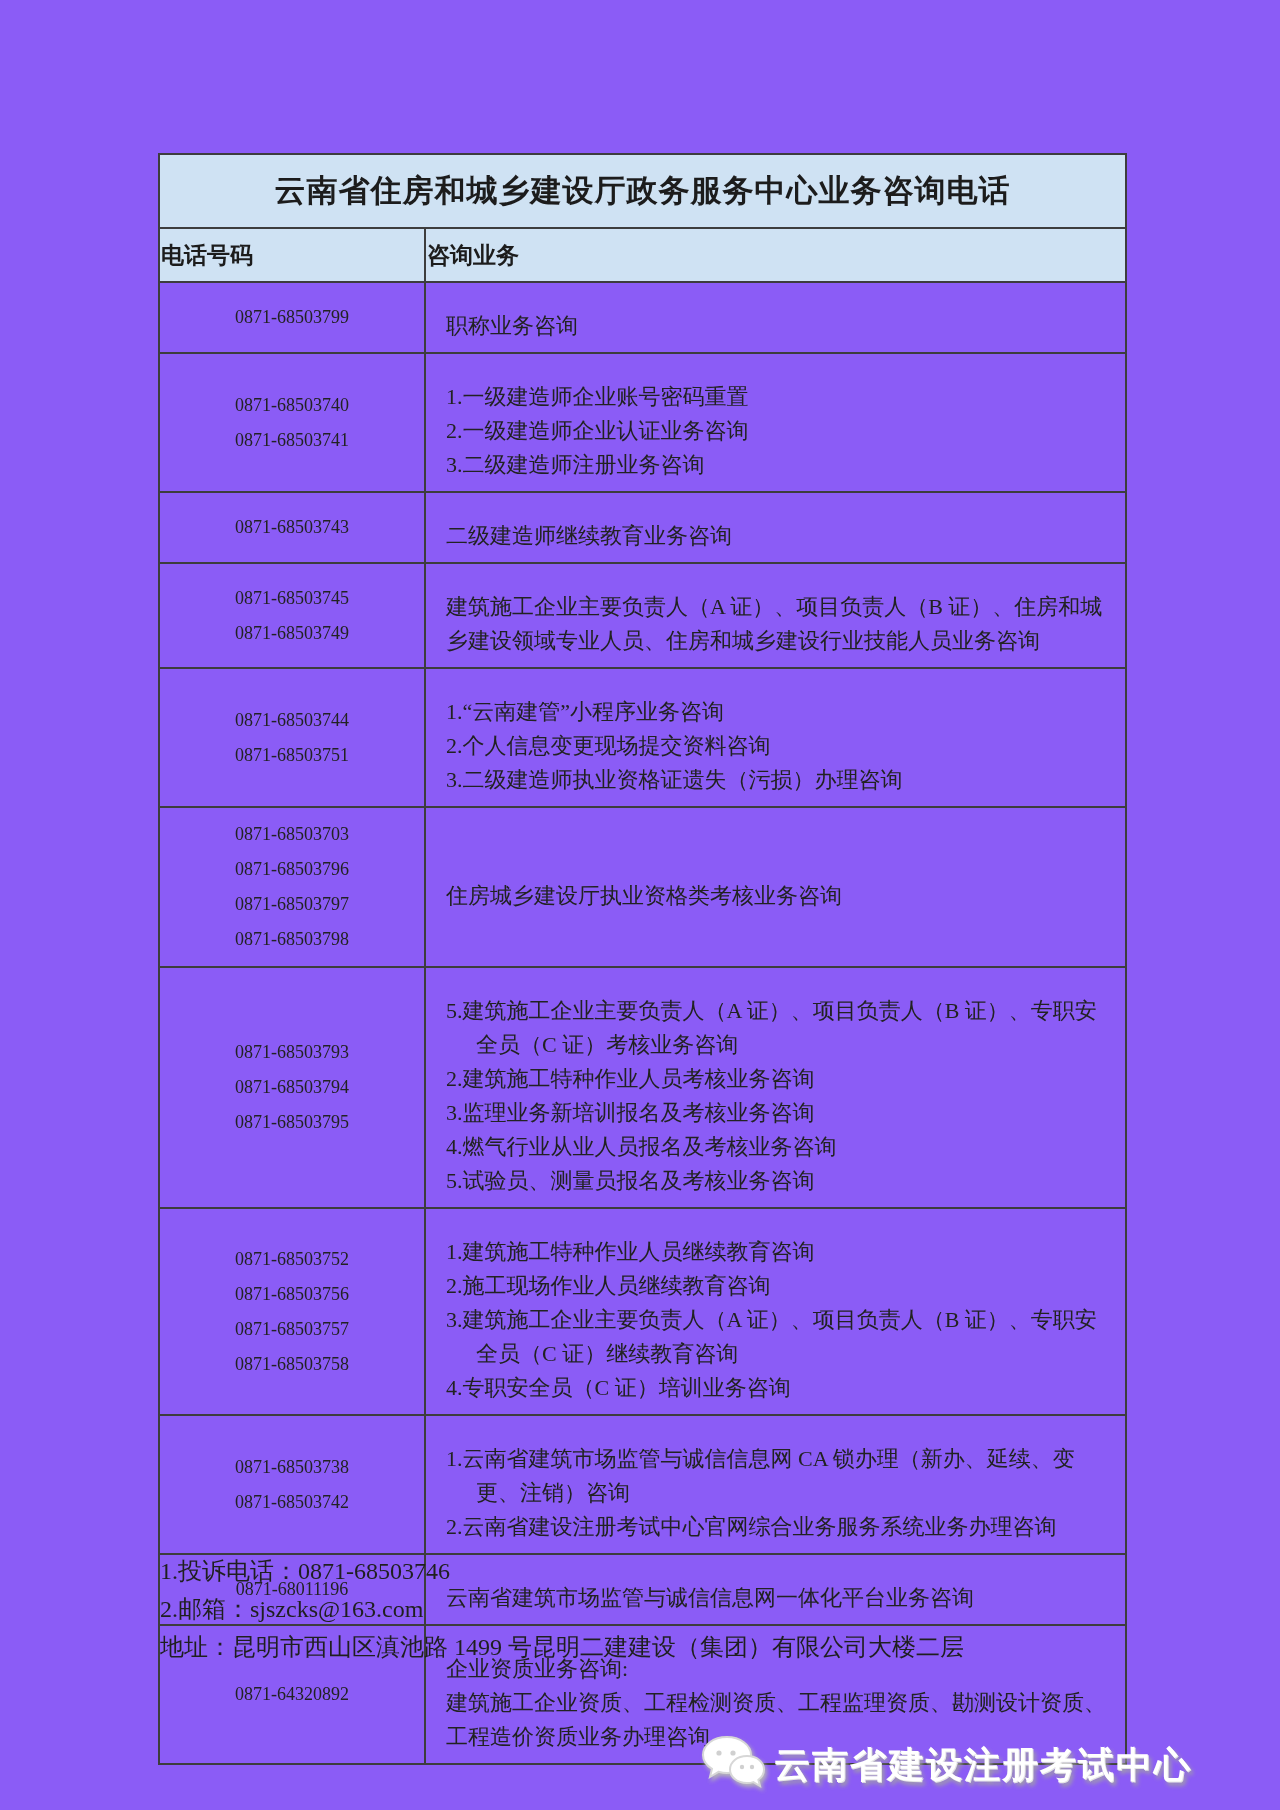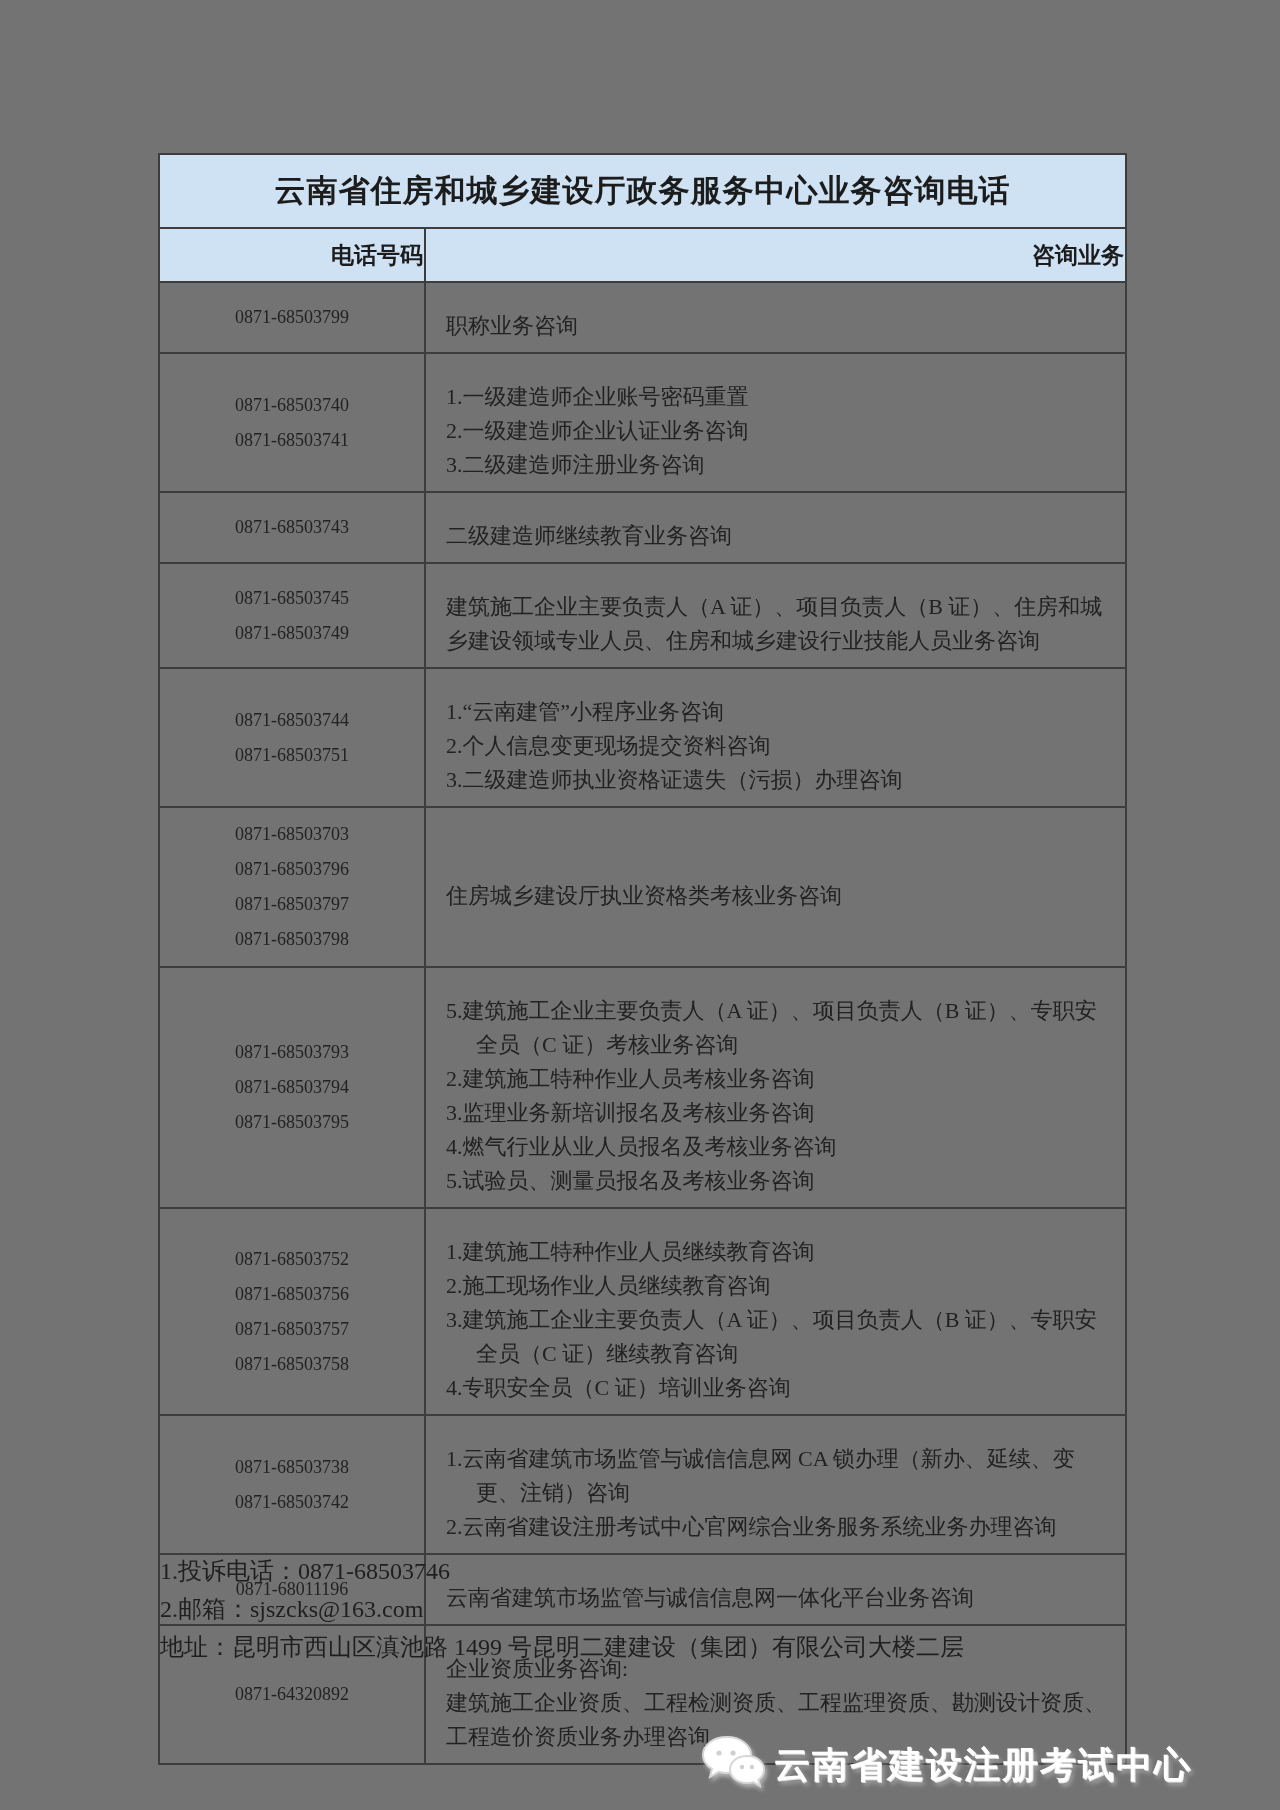--- a/index.html
+++ b/index.html
@@ -1,19 +1,19 @@
 <!DOCTYPE html>
 <html style="--header_bg: #cfe2f3; --border_color: #3d3d3d;"><head>
 <meta charset="utf-8">
 <style>
   html,body { margin:0; padding:0; background:#ffffff; }
   .page {
     position:relative;
     width:1280px; height:1810px;
-    background:#737373;
+    background:#8b5cf6;
     font-family:"Liberation Serif","DejaVu Serif",serif;
     color:#222;
     overflow:hidden;
     text-decoration:underline;
   }
   table.doc-table {
     position:absolute; left:158px; top:153px;
     width:969px;
     border-collapse:collapse;
     table-layout:fixed;
@@ -24,21 +24,21 @@
   .title-cell {
     background:var(--header_bg,#cfe2f3);
     text-align:center;
     font-size:31px; font-weight:bold;
     height:70px;
     letter-spacing:1px;
     color:#1c1c1c;
   }
   .head-cell {
     background:var(--header_bg,#cfe2f3);
-    text-align:right;
+    text-align:left;
     font-size:23px; font-weight:bold;
     height:50px;
     color:#1c1c1c;
   }
   td.phone-cell {
     text-align:center; vertical-align:middle;
     font-size:18px;
     padding:9px 4px;
   }
   .phone { line-height:35px; white-space:nowrap; }

